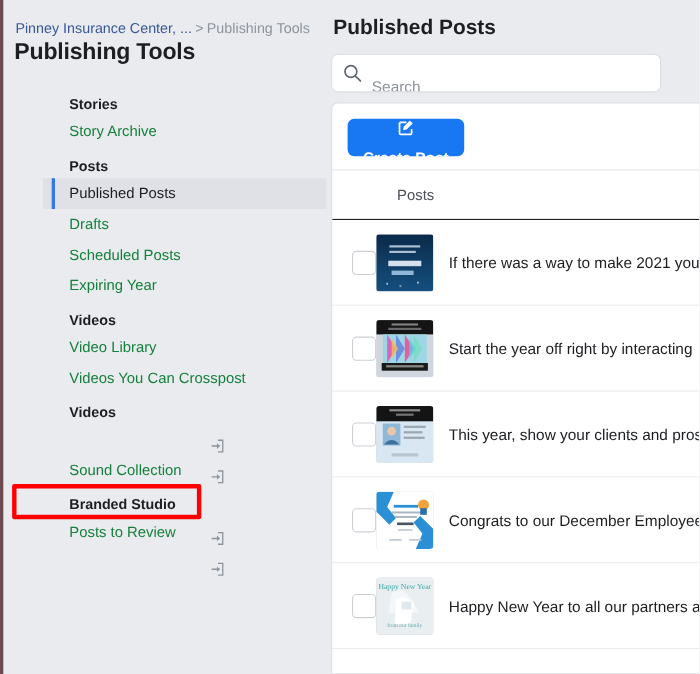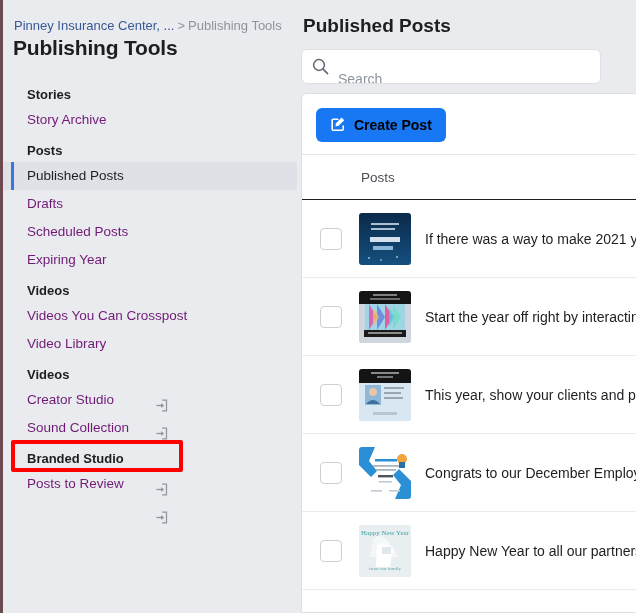--- a/index.html
+++ b/index.html
@@ -71,40 +71,41 @@
     font-weight: bold;
     color: #1c1e21;
     letter-spacing: -0.2px;
   }
 
   .nav {
     position: absolute;
     left: 0;
     top: 84px;
     width: 294px;
+    padding-left: 36px;
   }
 
   .nav-section-title {
     font-size: 13px;
     font-weight: bold;
     color: #1c1e21;
     padding: 0 0 0 24px;
     height: 22px;
     line-height: 22px;
     margin-top: 6px;
   }
   .nav-section-title.first { margin-top: 0; }
 
   .nav-item {
     position: relative;
     height: 28px;
     line-height: 28px;
     padding-left: 24px;
     font-size: 13.5px;
-    color: #701a75;
+    color: #15803d;
     cursor: pointer;
     display: flex;
     align-items: center;
   }
   .nav-item .nav-label {
     display: inline-block;
   }
   .nav-item.selected {
     background: #dfe1e6;
     color: #1c1e21;
@@ -213,29 +214,30 @@
     height: 60px;
     padding: 14px 0 0 14px;
     box-sizing: border-box;
   }
 
   .create-post-btn {
     display: inline-flex;
     align-items: center;
     gap: 8px;
     background: #1877f2;
-    color: #000000;
+    color: #ffffff;
     border: none;
     border-radius: 6px;
     height: 34px;
     padding: 0 14px;
     font-family: "Liberation Sans", sans-serif;
     font-size: 14px;
     font-weight: bold;
     cursor: pointer;
+    flex-direction: column;
   }
 
   .table-head {
     height: 46px;
     border-top: 1px solid #e4e6eb;
     border-bottom: 1px solid #1c1e21;
     display: flex;
     align-items: center;
     box-sizing: border-box;
   }
@@ -260,21 +262,20 @@
     height: 22px;
     border: 1px solid #ccd0d5;
     border-radius: 4px;
     background: #ffffff;
     cursor: pointer;
     box-sizing: border-box;
   }
 
   .thumb {
     flex: 0 0 auto;
-    margin-left: 17px;
     width: 52px;
     height: 52px;
     border-radius: 3px;
     overflow: hidden;
     position: relative;
     background: #d8dadf;
   }
   .thumb svg { display: block; }
 
   .post-text {
@@ -315,28 +316,27 @@
           <span class="nav-label">Drafts</span>
         </div>
         <div class="nav-item">
           <span class="nav-label">Scheduled Posts</span>
         </div>
         <div class="nav-item">
           <span class="nav-label">Expiring Year</span>
         </div>
         <div class="nav-section-title">Videos</div>
         <div class="nav-item">
+          <span class="nav-label">Video Library</span>
+        </div>
+        <div class="nav-item">
           <span class="nav-label">Videos You Can Crosspost</span>
         </div>
-        <div class="nav-item">
-          <span class="nav-label">Video Library</span>
-        </div>
         <div class="nav-section-title">Videos</div>
         <div class="nav-item">
-          <span class="nav-label">Creator Studio</span>
           <span class="ext-icon"><svg width="13" height="13" viewBox="0 0 13 13">
               <path d="M7.2 1.2 h4.3 v10.6 h-4.3" fill="none" stroke="#8d949e" stroke-width="1.2"></path>
               <line x1="1.4" y1="6.5" x2="8.6" y2="6.5" stroke="#8d949e" stroke-width="1.3"></line>
               <path d="M6.2 3.9 L8.9 6.5 L6.2 9.1 Z" fill="#8d949e"></path>
             </svg></span>
         </div>
         <div class="nav-item">
           <span class="nav-label">Sound Collection</span>
           <span class="ext-icon"><svg width="13" height="13" viewBox="0 0 13 13">
               <path d="M7.2 1.2 h4.3 v10.6 h-4.3" fill="none" stroke="#8d949e" stroke-width="1.2"></path>

